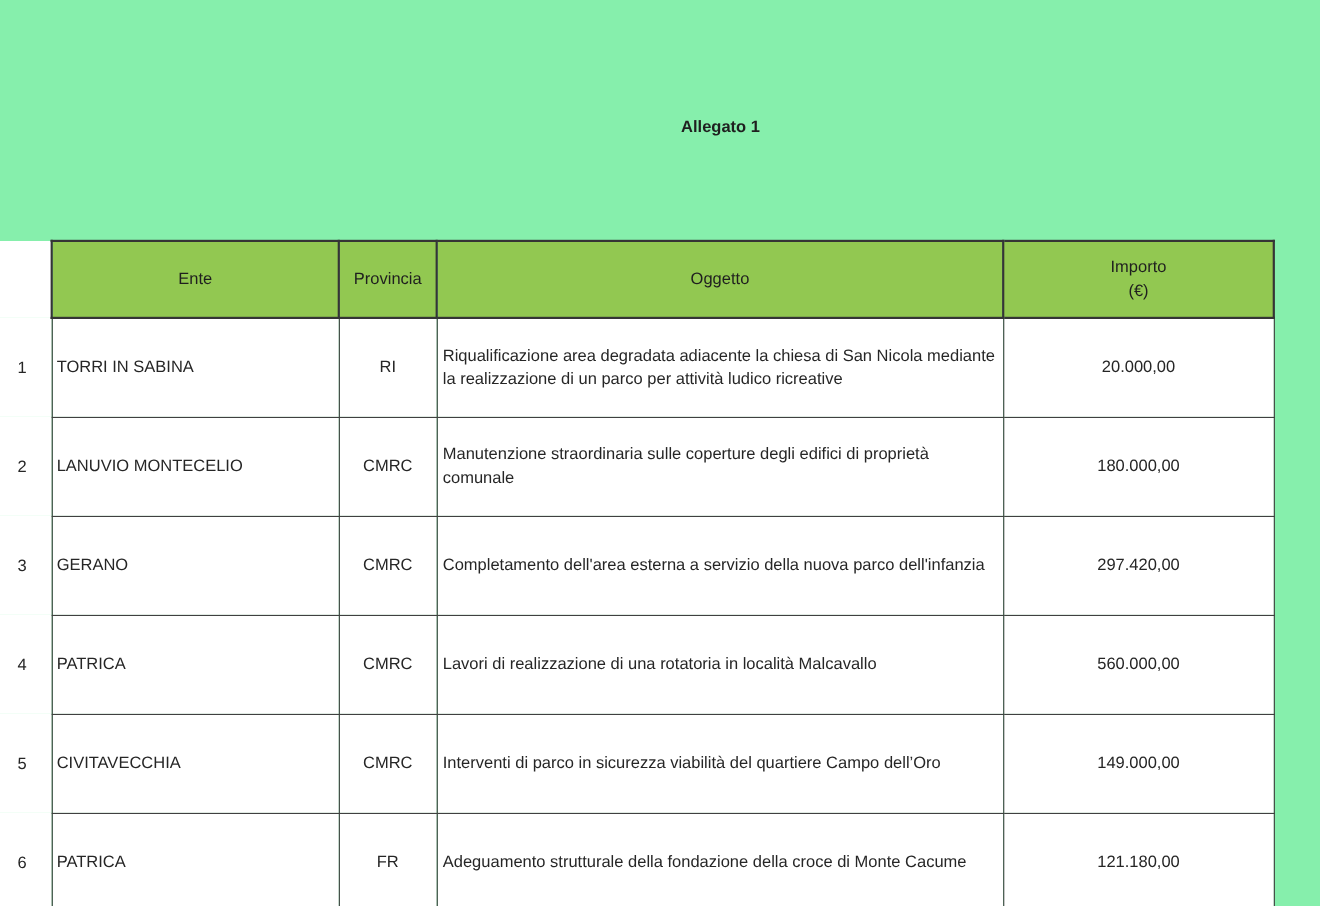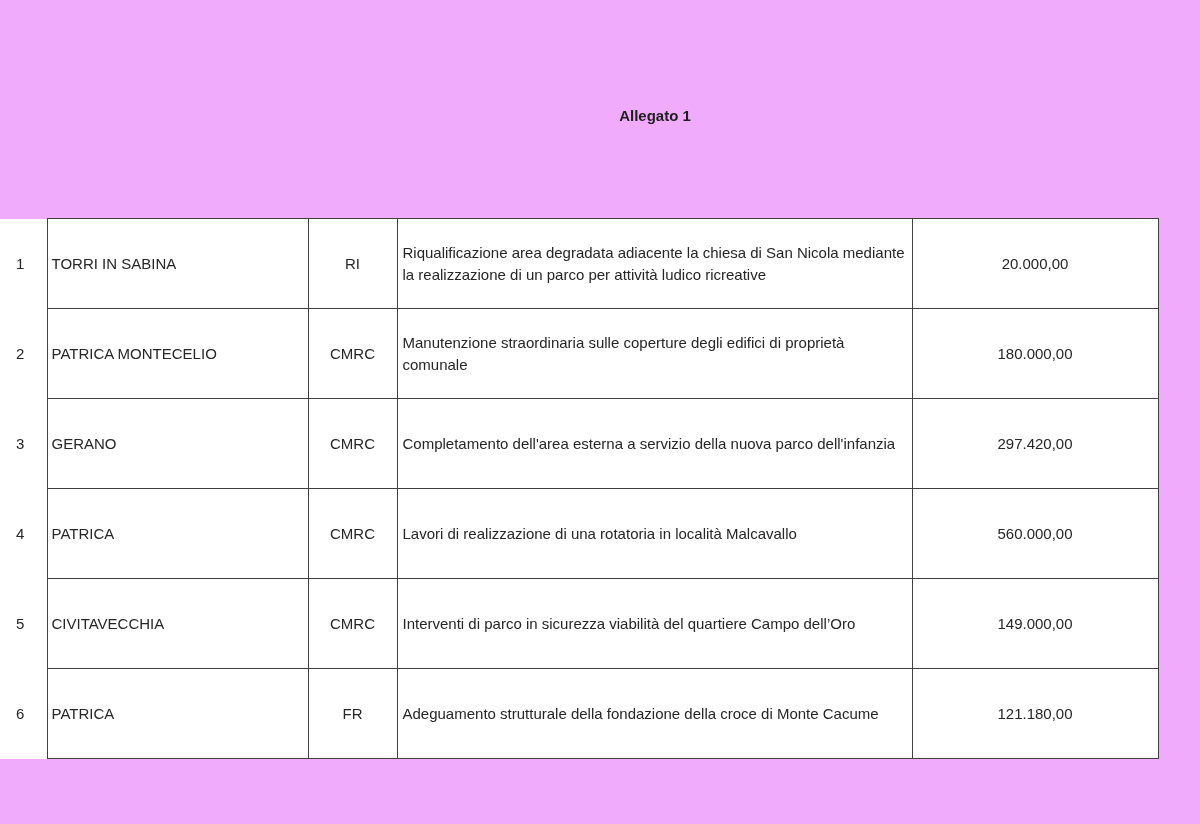--- a/index.html
+++ b/index.html
@@ -9,21 +9,21 @@
     width: 1200px;
     height: 824px;
     overflow: hidden;
     font-family: "Liberation Sans", "DejaVu Sans", sans-serif;
     color: #262626;
   }
   .page {
     position: relative;
     width: 1200px;
     height: 824px;
-    background: #f0abfc;
+    background: #86efac;
   }
   .doc-title {
     position: absolute;
     top: 107px;
     left: 0;
     width: 1200px;
     text-align: center;
     transform: translateX(55px);
     font-size: 15px;
     font-weight: bold;
@@ -83,32 +83,42 @@
   <table class="annex-table">
     <colgroup>
       <col style="width:47px">
       <col style="width:261px">
       <col style="width:89px">
       <col style="width:515px">
       <col style="width:246px">
     </colgroup>
 
     <tbody>
+        <tr class="hrow">
+      <td class="gutter"></td>
+      <th class="hdr">Ente</th>
+      <th class="hdr">Provincia</th>
+      <th class="hdr">Oggetto</th>
+      <th class="hdr">
+        <span>Importo</span><br>
+        <span>(€)</span>
+      </th>
+    </tr>
 
     <tr class="brow">
       <td class="gutter">1</td>
       <td class="cell ente">TORRI IN SABINA</td>
       <td class="cell prov">RI</td>
       <td class="cell oggetto">Riqualificazione area degradata adiacente la chiesa di San Nicola mediante la realizzazione di un parco per attività ludico ricreative</td>
       <td class="cell importo">20.000,00</td>
     </tr>
 
     <tr class="brow">
       <td class="gutter">2</td>
-      <td class="cell ente">PATRICA MONTECELIO</td>
+      <td class="cell ente">LANUVIO MONTECELIO</td>
       <td class="cell prov">CMRC</td>
       <td class="cell oggetto">Manutenzione straordinaria sulle coperture degli edifici di proprietà comunale</td>
       <td class="cell importo">180.000,00</td>
     </tr>
 
     <tr class="brow">
       <td class="gutter">3</td>
       <td class="cell ente">GERANO</td>
       <td class="cell prov">CMRC</td>
       <td class="cell oggetto">Completamento dell'area esterna a servizio della nuova parco dell'infanzia</td>

